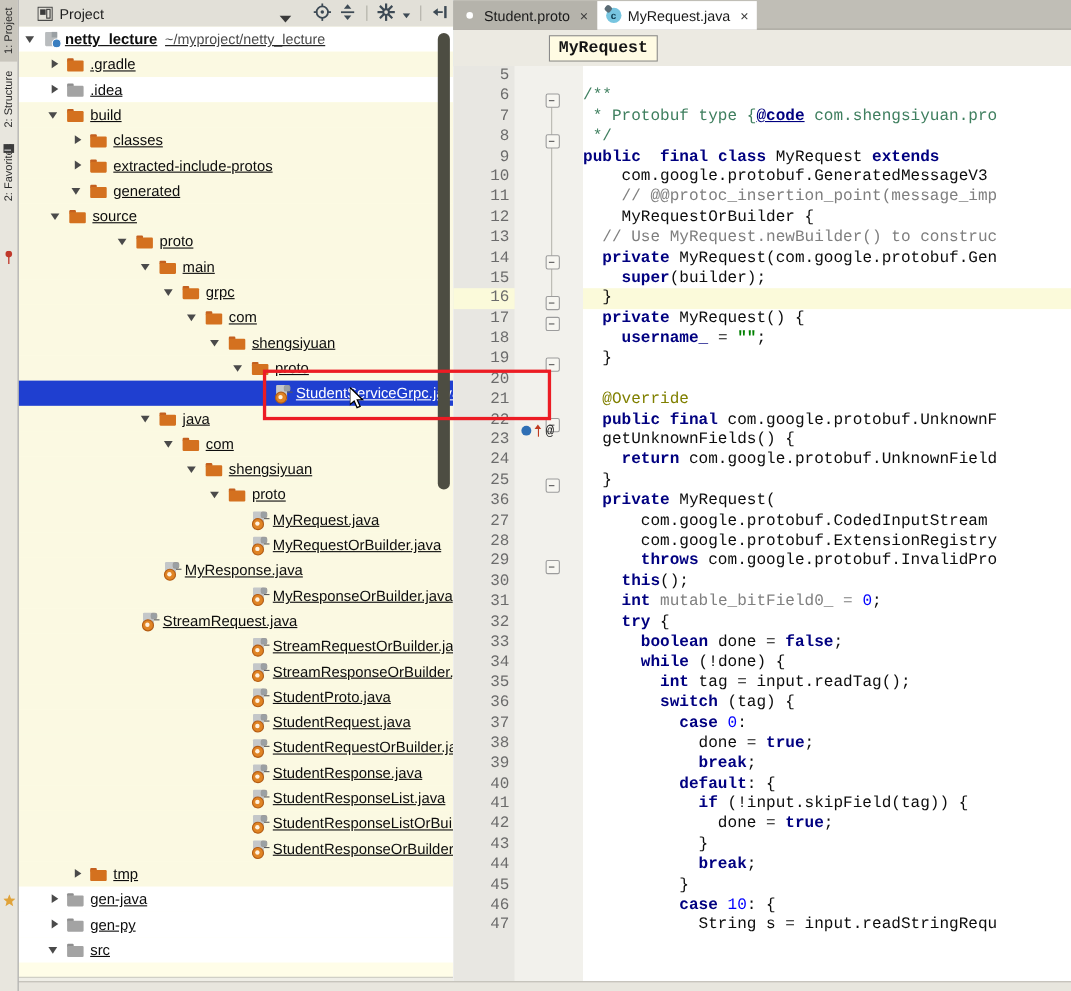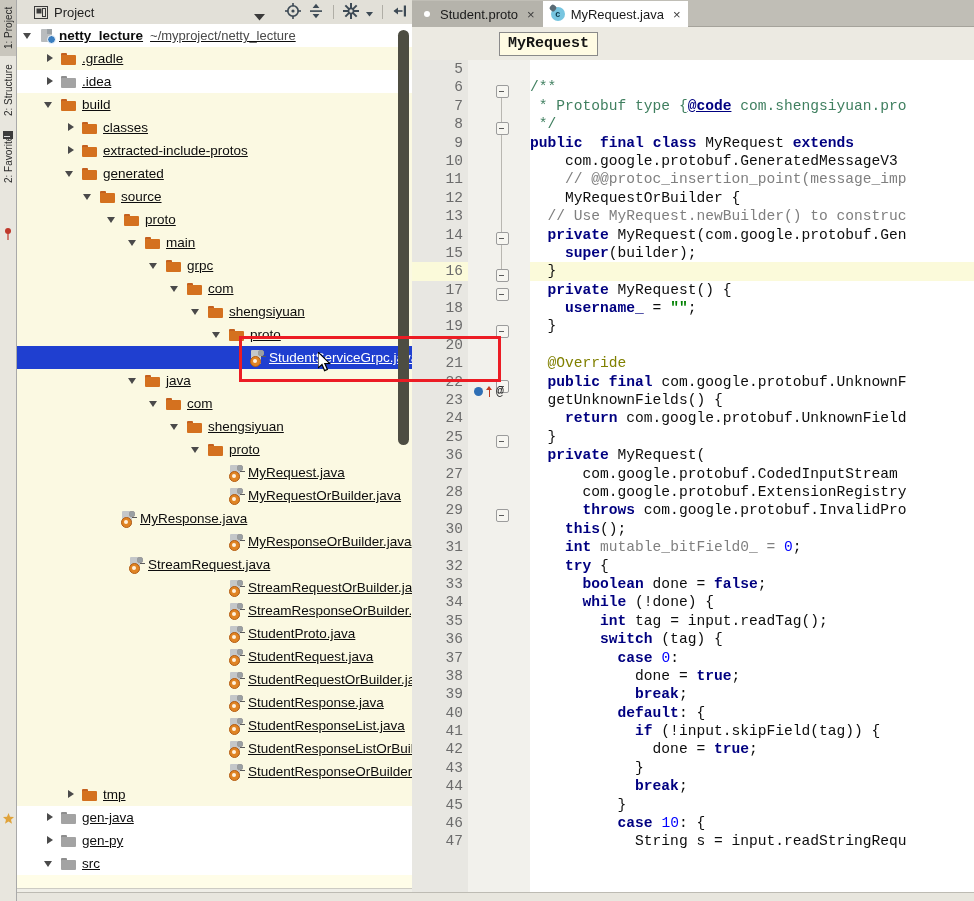--- a/index.html
+++ b/index.html
@@ -331,21 +331,21 @@
         <div style="display: flex; align-items: center; padding-left: 49px;">
           <span class="arrow down" style="margin-right: 6px;"></span>
           <span class="folder orange">
             <span class="tab"></span>
             <span class="body"></span>
           </span>
           <span class="tname">generated</span>
         </div>
       </div>
       <div class="trow alt">
-        <div style="display: flex; align-items: center; padding-left: 30px; margin-left: 37px;">
+        <div style="display: flex; align-items: center; padding-left: 30px;">
           <span class="arrow down" style="margin-right: 6px;"></span>
           <span class="folder orange">
             <span class="tab"></span>
             <span class="body"></span>
           </span>
           <span class="tname">source</span>
         </div>
       </div>
       <div class="trow alt">
         <div style="display: flex; align-items: center; padding-left: 91px;">
@@ -474,21 +474,21 @@
           <span class="arrow" style="margin-right: 6px;"></span>
           <span class="jfile">
             <span class="pg"></span>
             <span class="fold"></span>
             <span class="cup"></span>
           </span>
           <span class="tname">MyRequestOrBuilder.java</span>
         </div>
       </div>
       <div class="trow alt">
-        <div style="display: flex; align-items: flex-start; padding-left: 88px;">
+        <div style="display: flex; align-items: flex-start; padding-left: 116px;">
           <span class="arrow" style="margin-right: 6px;"></span>
           <span class="jfile">
             <span class="pg"></span>
             <span class="fold"></span>
             <span class="cup"></span>
           </span>
           <span class="tname">MyResponse.java</span>
         </div>
       </div>
       <div class="trow alt">

